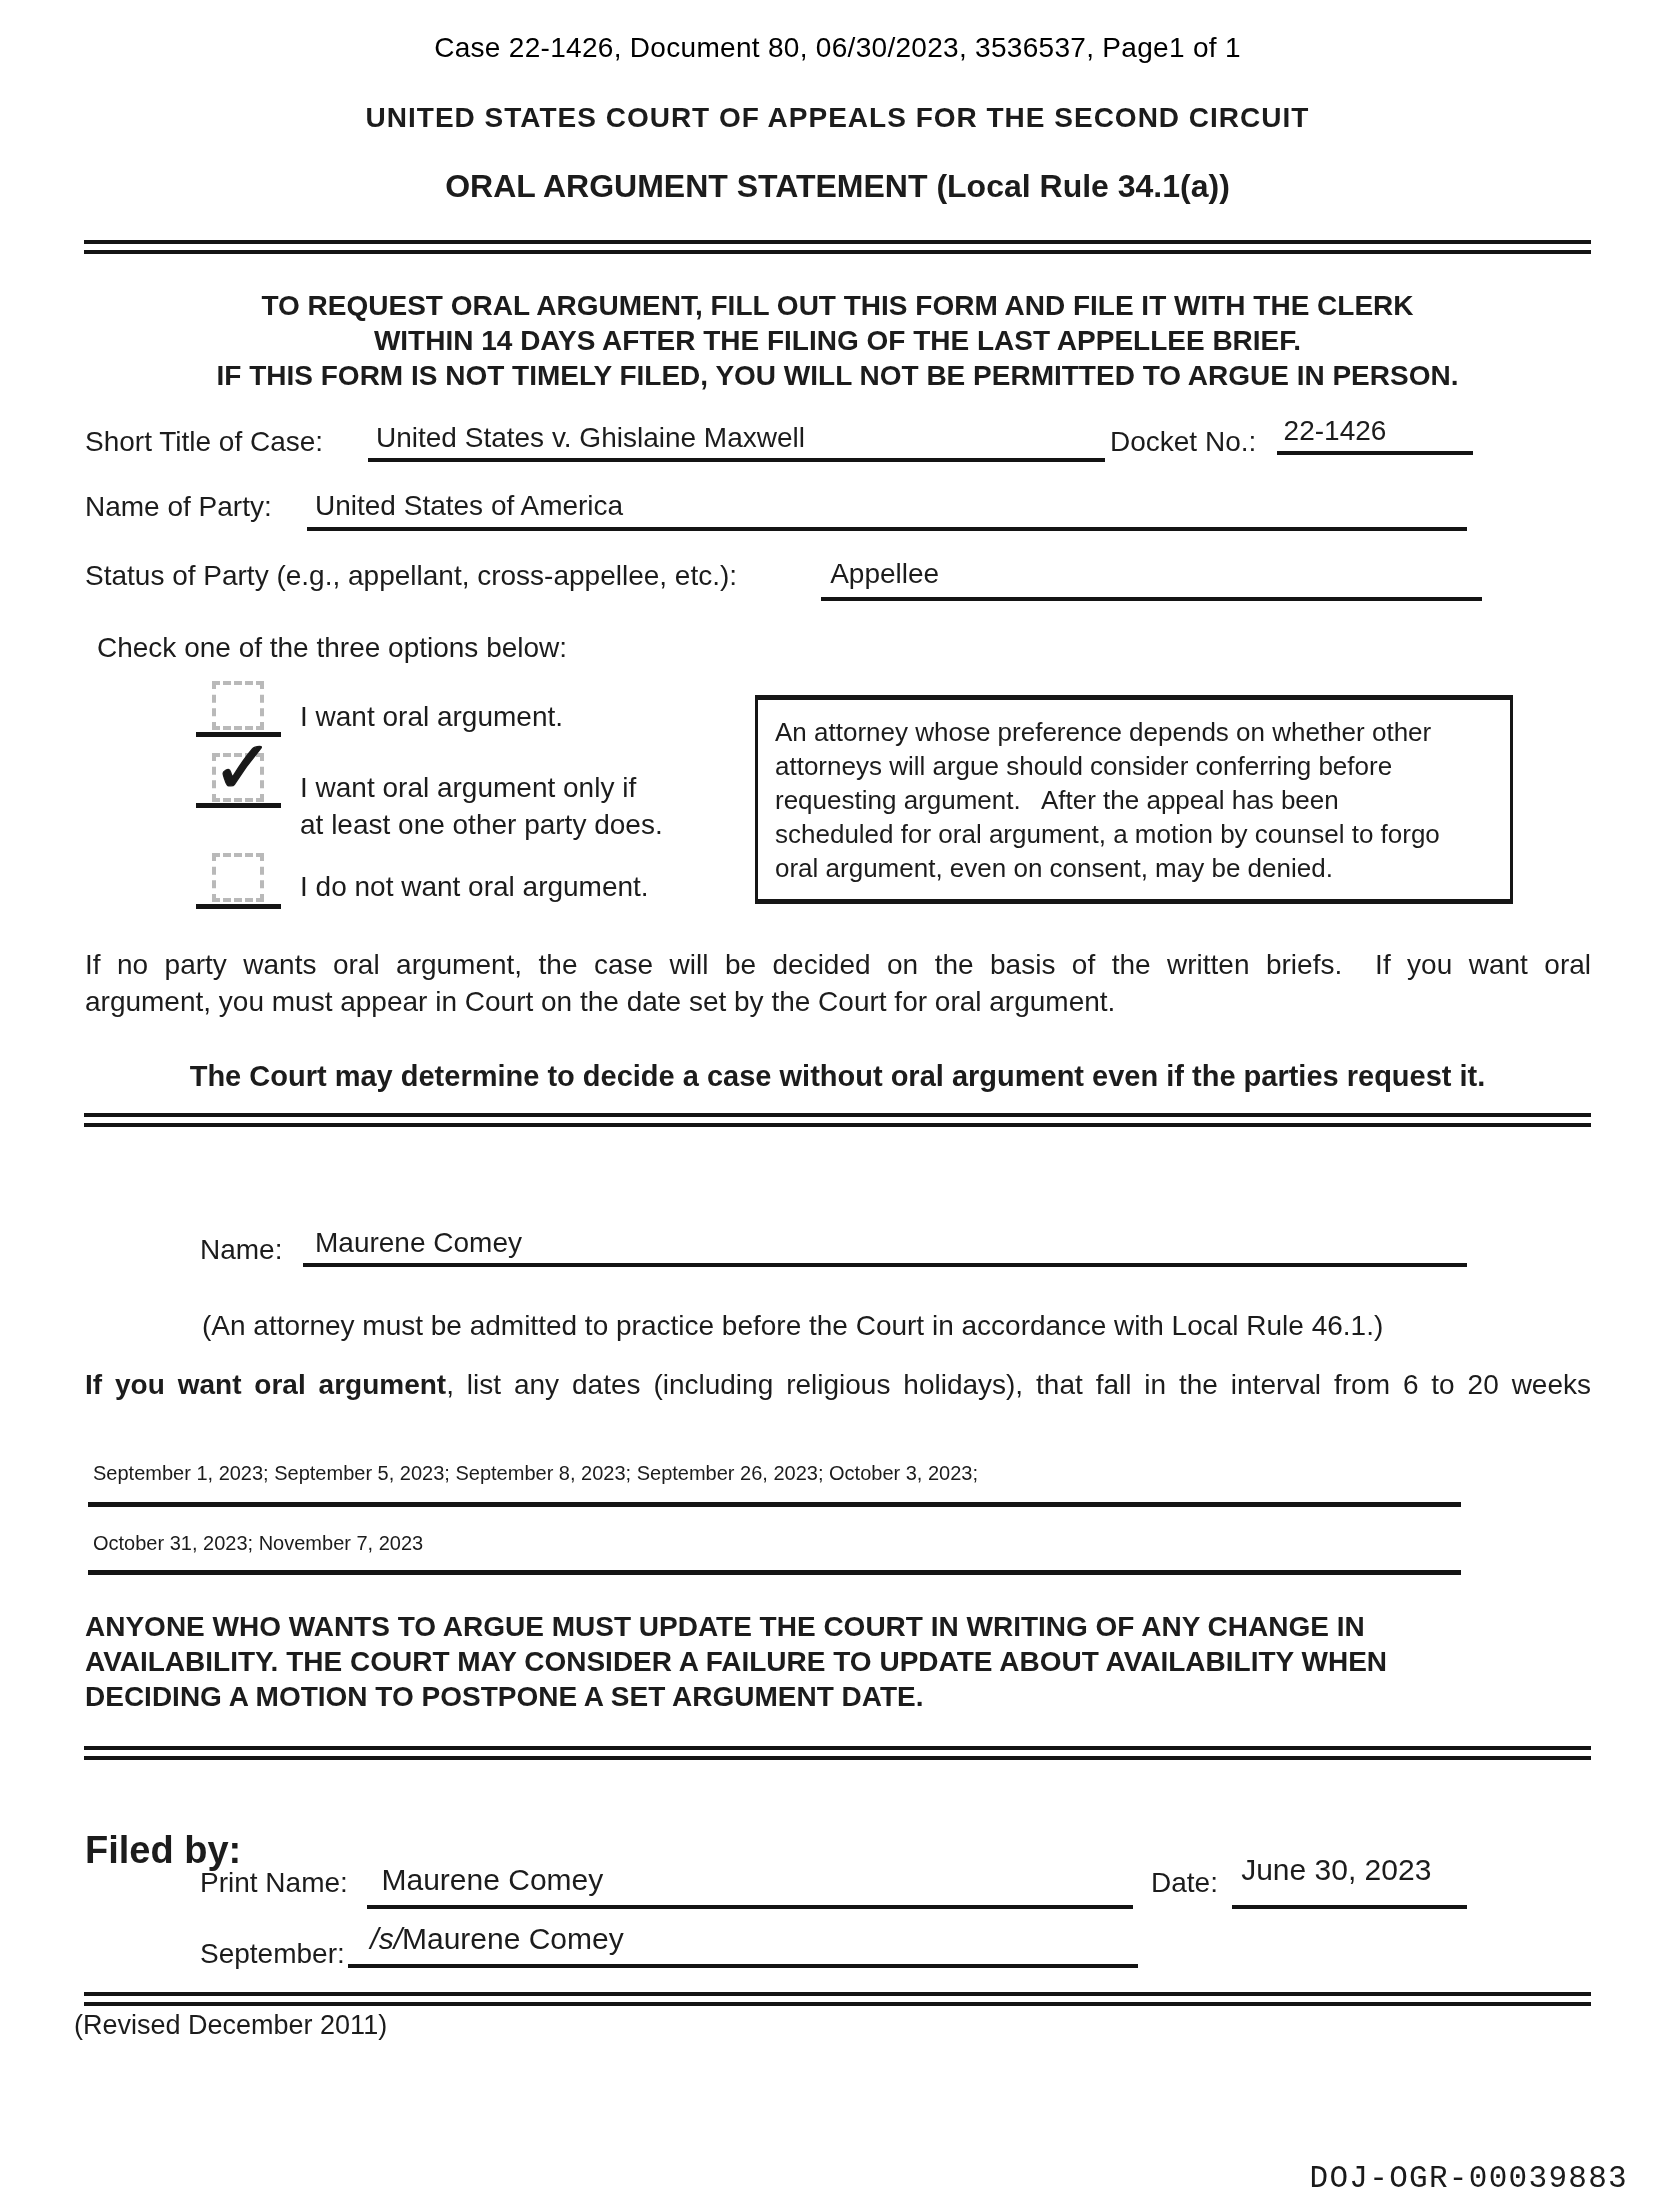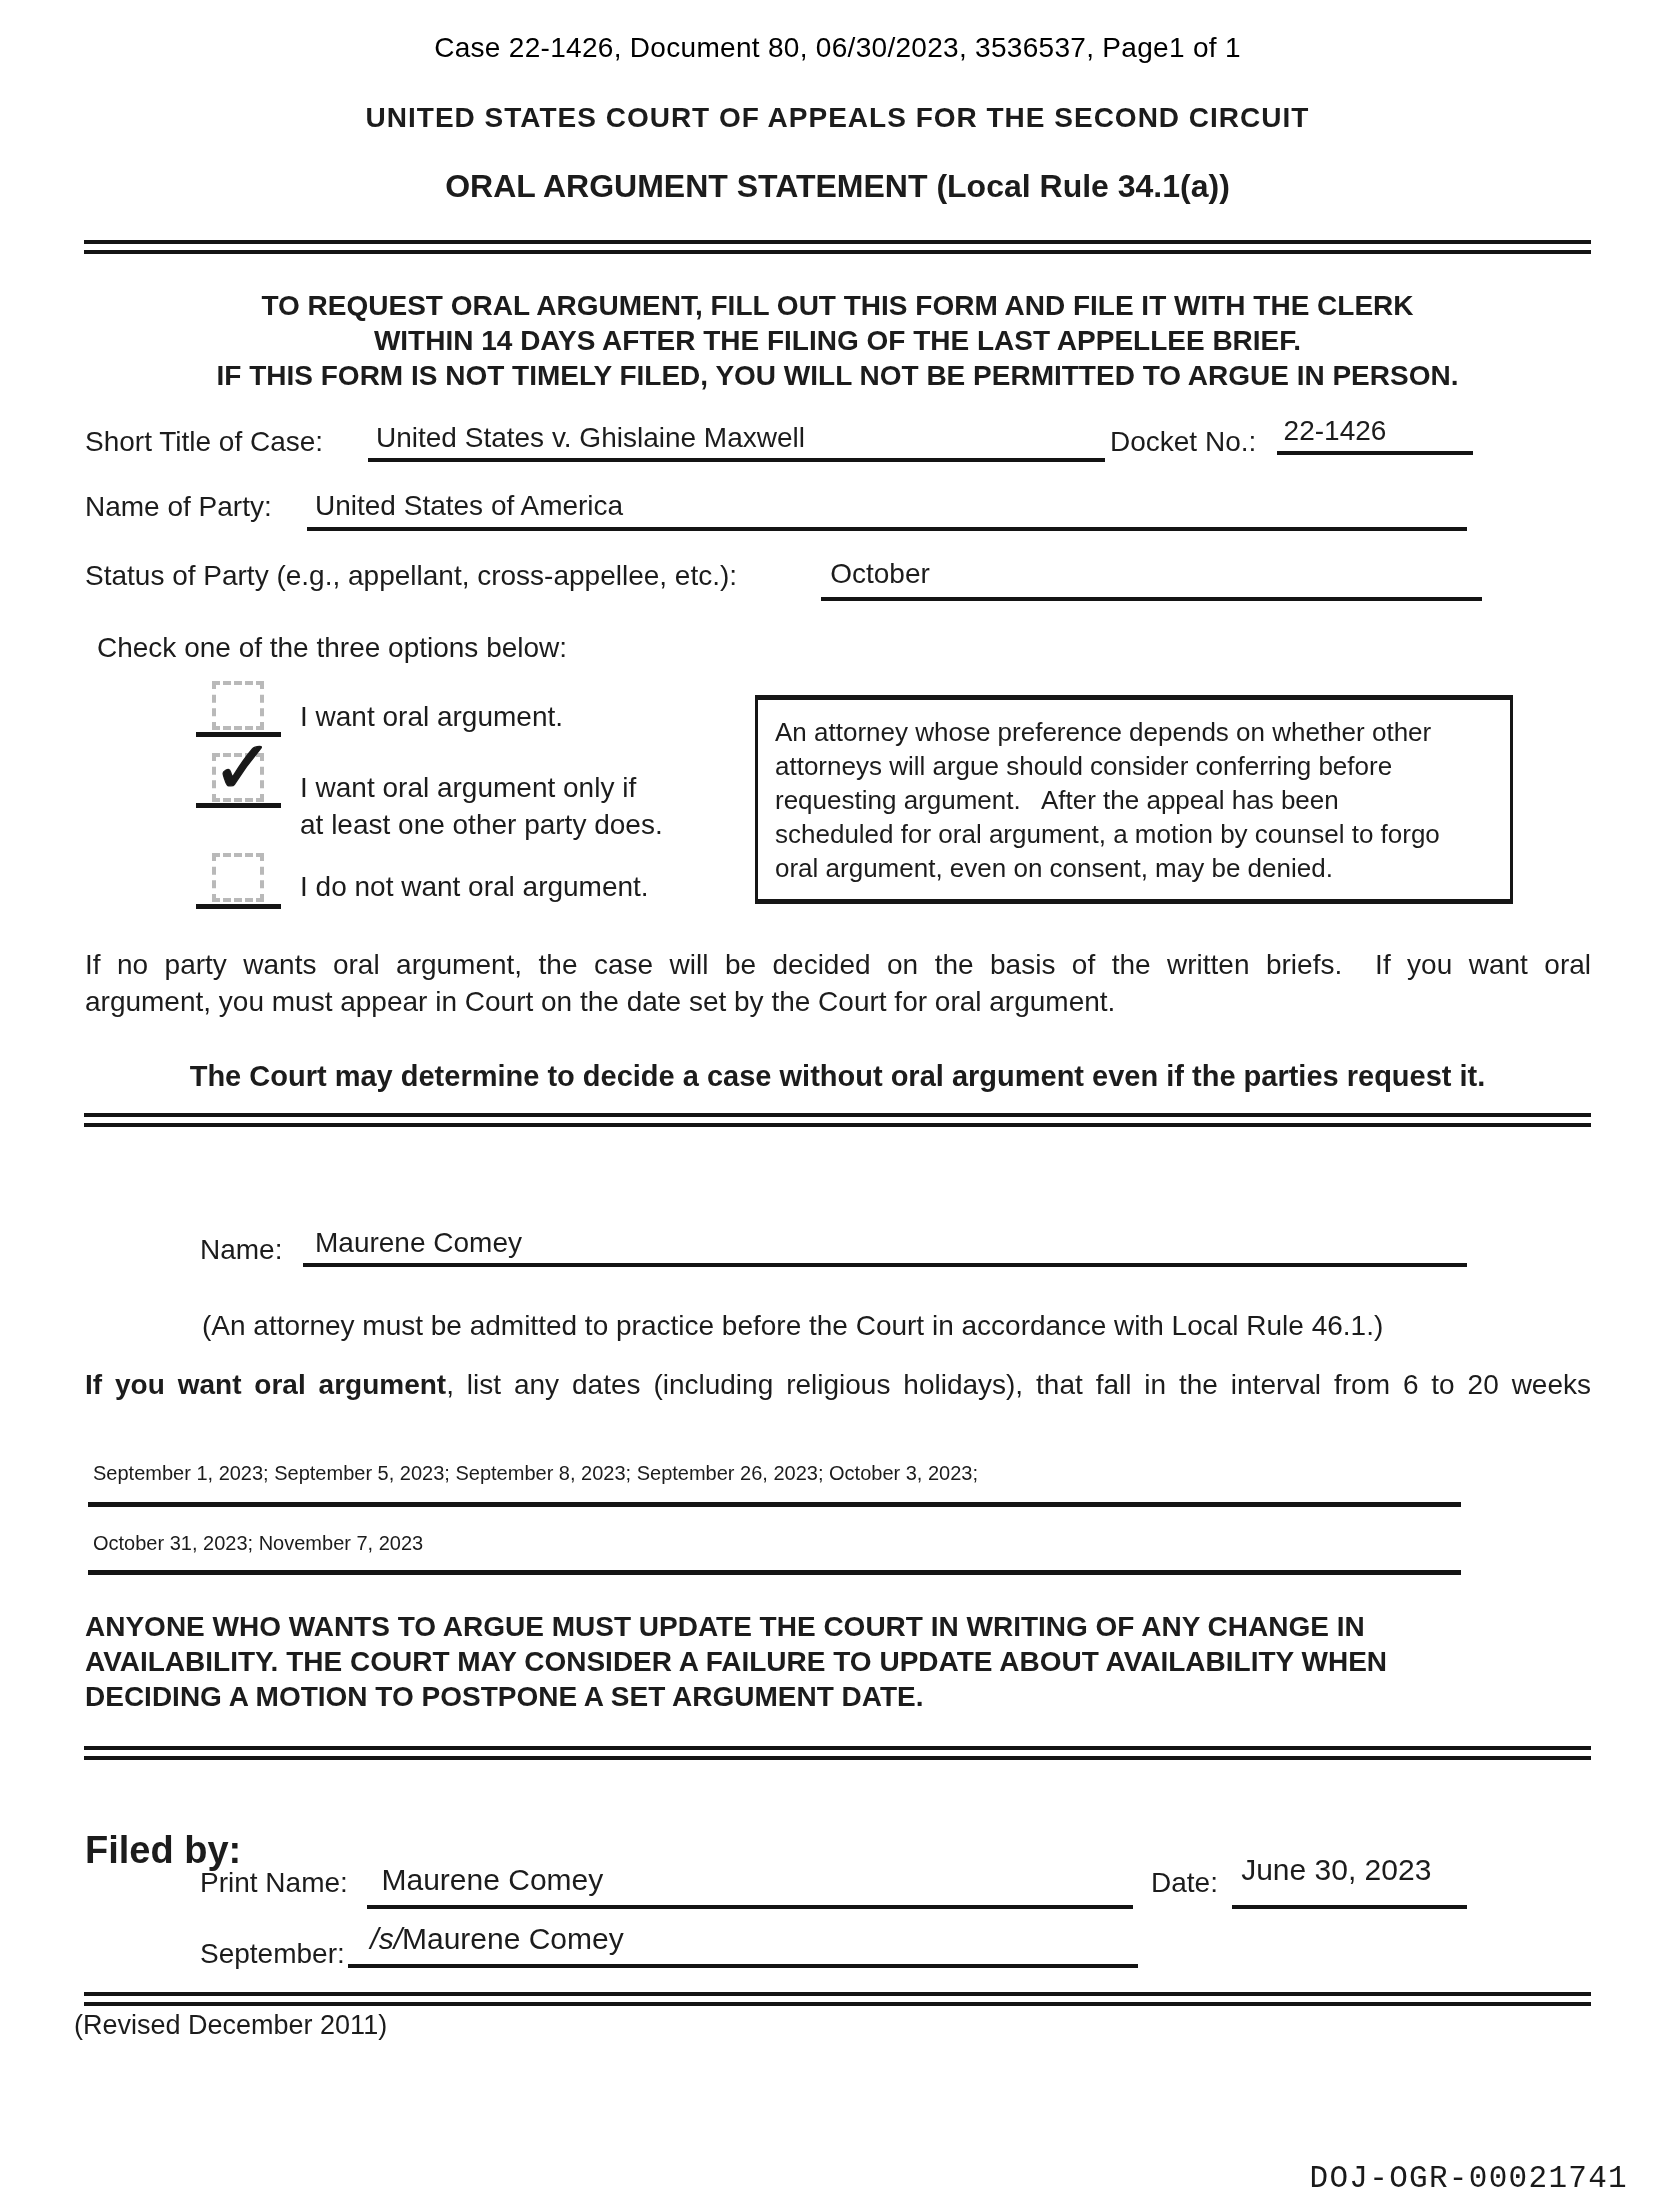--- a/index.html
+++ b/index.html
@@ -120,21 +120,21 @@
 
   <span class="abs lbl short-title-label">Short Title of Case:</span>
   <div class="fill-line short-title-value">United States v. Ghislaine Maxwell</div>
   <span class="abs lbl docket-label">Docket No.:</span>
   <div class="fill-line docket-value">22-1426</div>
 
   <span class="abs lbl party-label">Name of Party:</span>
   <div class="fill-line party-value">United States of America</div>
 
   <span class="abs lbl status-label">Status of Party (e.g., appellant, cross-appellee, etc.):</span>
-  <div class="fill-line status-value">October</div>
+  <div class="fill-line status-value">Appellee</div>
 
   <span class="abs lbl check-intro">Check one of the three options below:</span>
 
   <div class="cb cb1"></div>
   <div class="cb-underline u1"></div>
   <span class="abs opt-label opt1">I want oral argument.</span>
 
   <div class="cb cb2">
     <span class="checkmark">✓</span>
   </div>
@@ -185,16 +185,16 @@
   <span class="abs lbl date-label">Date:</span>
   <div class="fill-line date-value">June 30, 2023</div>
 
   <span class="abs lbl sig-label">September:</span>
   <div class="fill-line sig-value"><span class="sig-prefix">/s/</span><span>Maurene Comey</span></div>
 
   <div class="dbl-rule rule4"></div>
 
   <div class="abs revised">(Revised December 2011)</div>
 
-  <div class="abs doj">DOJ-OGR-00021741</div>
+  <div class="abs doj">DOJ-OGR-00039883</div>
 
 </div>
 
 
 </body></html>

